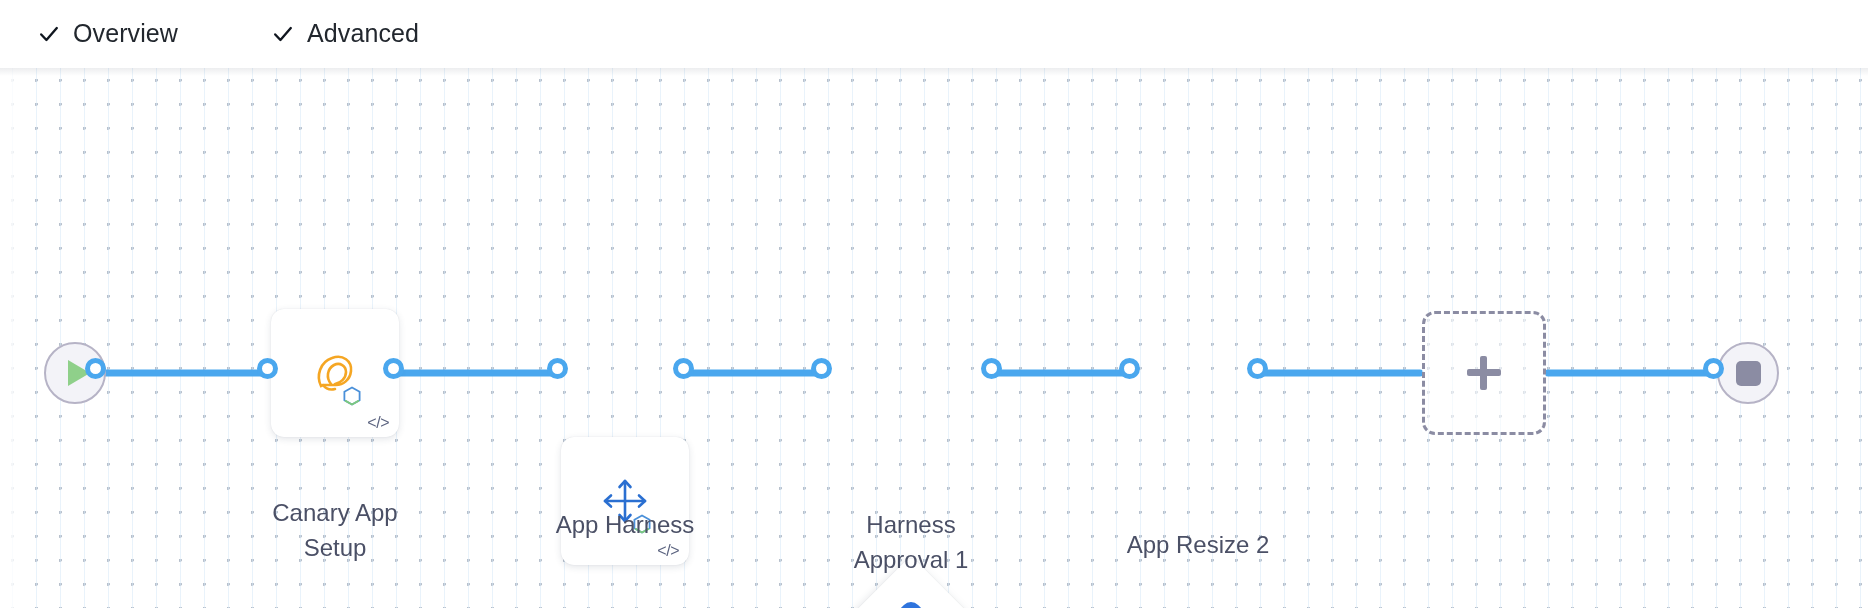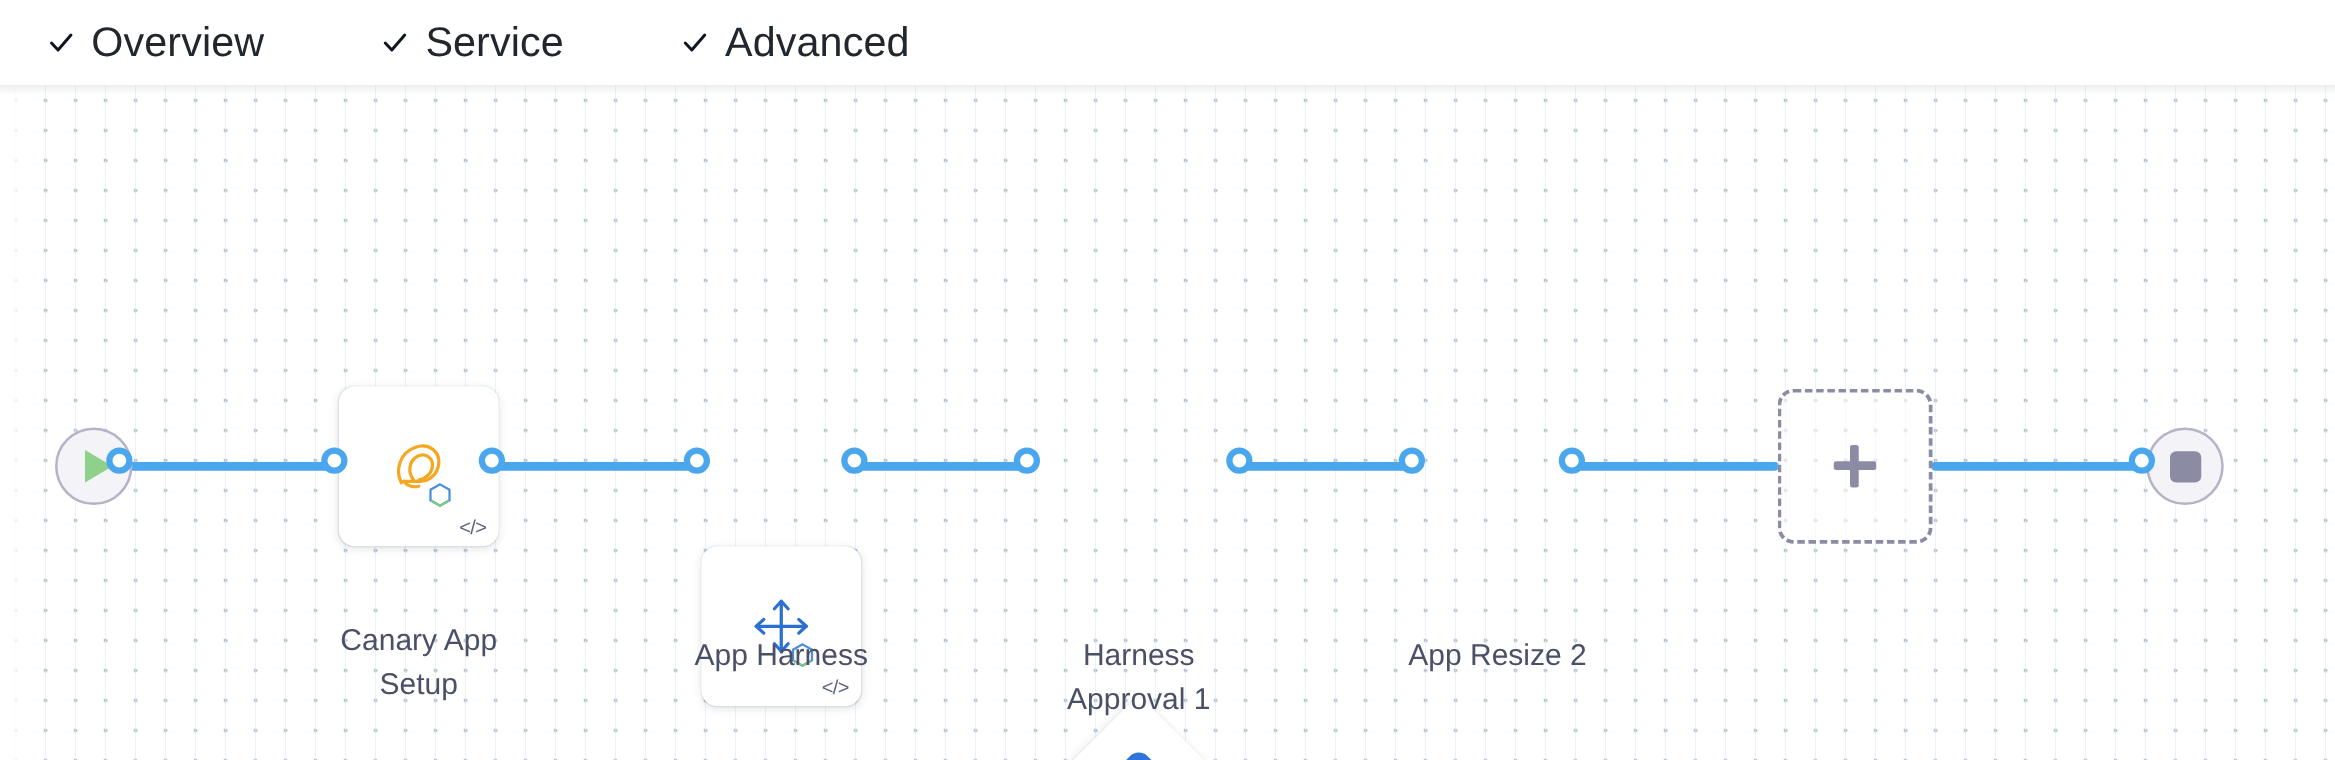--- a/index.html
+++ b/index.html
@@ -54,21 +54,21 @@
   }
   .tab .tab-check {
     display: block;
     width: 22px;
     height: 22px;
     flex: 0 0 22px;
     color: #10161f;
   }
   .tab .tab-check svg { display: block; width: 22px; height: 22px; }
   .tab-label {
-    font-size: 33px;
+    font-size: 25px;
     line-height: 1;
     color: #22272e;
     letter-spacing: 0.1px;
     white-space: nowrap;
     padding-bottom: 2px;
   }
   .tab.active .tab-label { font-weight: 700; color: #14181e; }
   .tab.active::after {
     content: "";
     position: absolute;
@@ -237,28 +237,20 @@
 <div id="app">
 
   <div class="tabbar" id="tabbar">
       <div class="tab">
         <span class="tab-check">
           <svg viewBox="0 0 24 24" fill="none" stroke="currentColor" stroke-width="2.6" stroke-linecap="round" stroke-linejoin="round">
             <polyline points="3.5,12.5 9.2,18.5 20.5,5.5"></polyline>
           </svg>
         </span>
         <span class="tab-label">Overview</span>
-      </div>
-      <div class="tab">
-        <span class="tab-check">
-          <svg viewBox="0 0 24 24" fill="none" stroke="currentColor" stroke-width="2.6" stroke-linecap="round" stroke-linejoin="round">
-            <polyline points="3.5,12.5 9.2,18.5 20.5,5.5"></polyline>
-          </svg>
-        </span>
-        <span class="tab-label">Service</span>
       </div>
       <div class="tab">
         <span class="tab-check">
           <svg viewBox="0 0 24 24" fill="none" stroke="currentColor" stroke-width="2.6" stroke-linecap="round" stroke-linejoin="round">
             <polyline points="3.5,12.5 9.2,18.5 20.5,5.5"></polyline>
           </svg>
         </span>
         <span class="tab-label">Advanced</span>
       </div>
     </div>
@@ -332,21 +324,21 @@
               </g>
             </svg>
           </div>
         </div>
         <div class="port" style="left: 810.5px; top: 289.5px;"></div>
         <div class="port" style="left: 980.5px; top: 289.5px;"></div>
         <div class="node-label" style="left: 731px; top: 440px; width: 360px;">Harness
 Approval 1</div>
         <div class="port" style="left: 1118.5px; top: 289.5px;"></div>
         <div class="port" style="left: 1246.5px; top: 289.5px;"></div>
-        <div class="node-label" style="left: 1018px; top: 440px; width: 360px;">App Resize 2</div>
+        <div class="node-label" style="left: 1018px; top: 460px; width: 360px;">App Resize 2</div>
         <div class="node addstep" style="left: 1422px; top: 243px;">
           <div class="plus-icon"></div>
         </div>
         <div class="node terminal" style="left: 1717px; top: 274px;">
           <div class="stop-sq"></div>
         </div>
         <div class="port" style="left: 1702.5px; top: 289.5px;"></div>
       </div>
   </div>
 </div>

